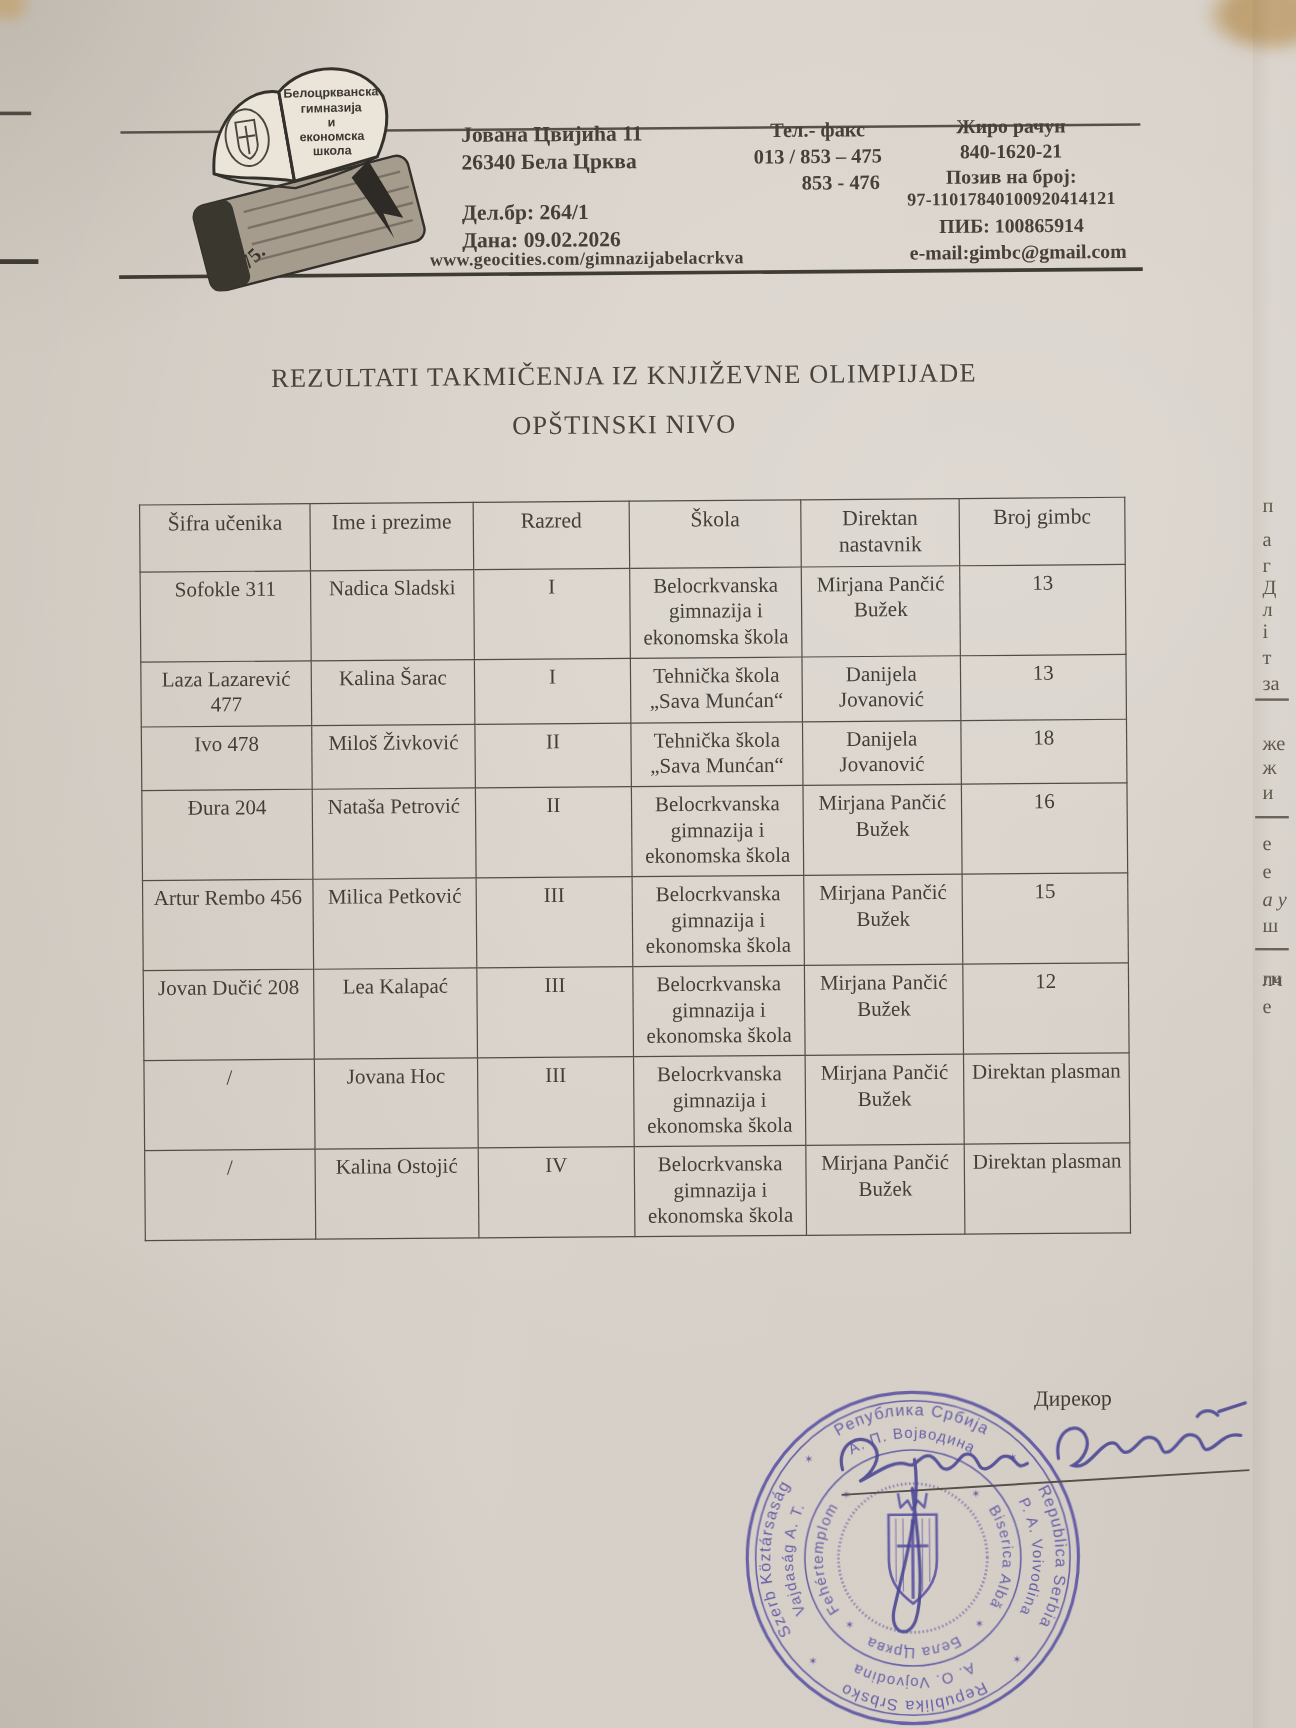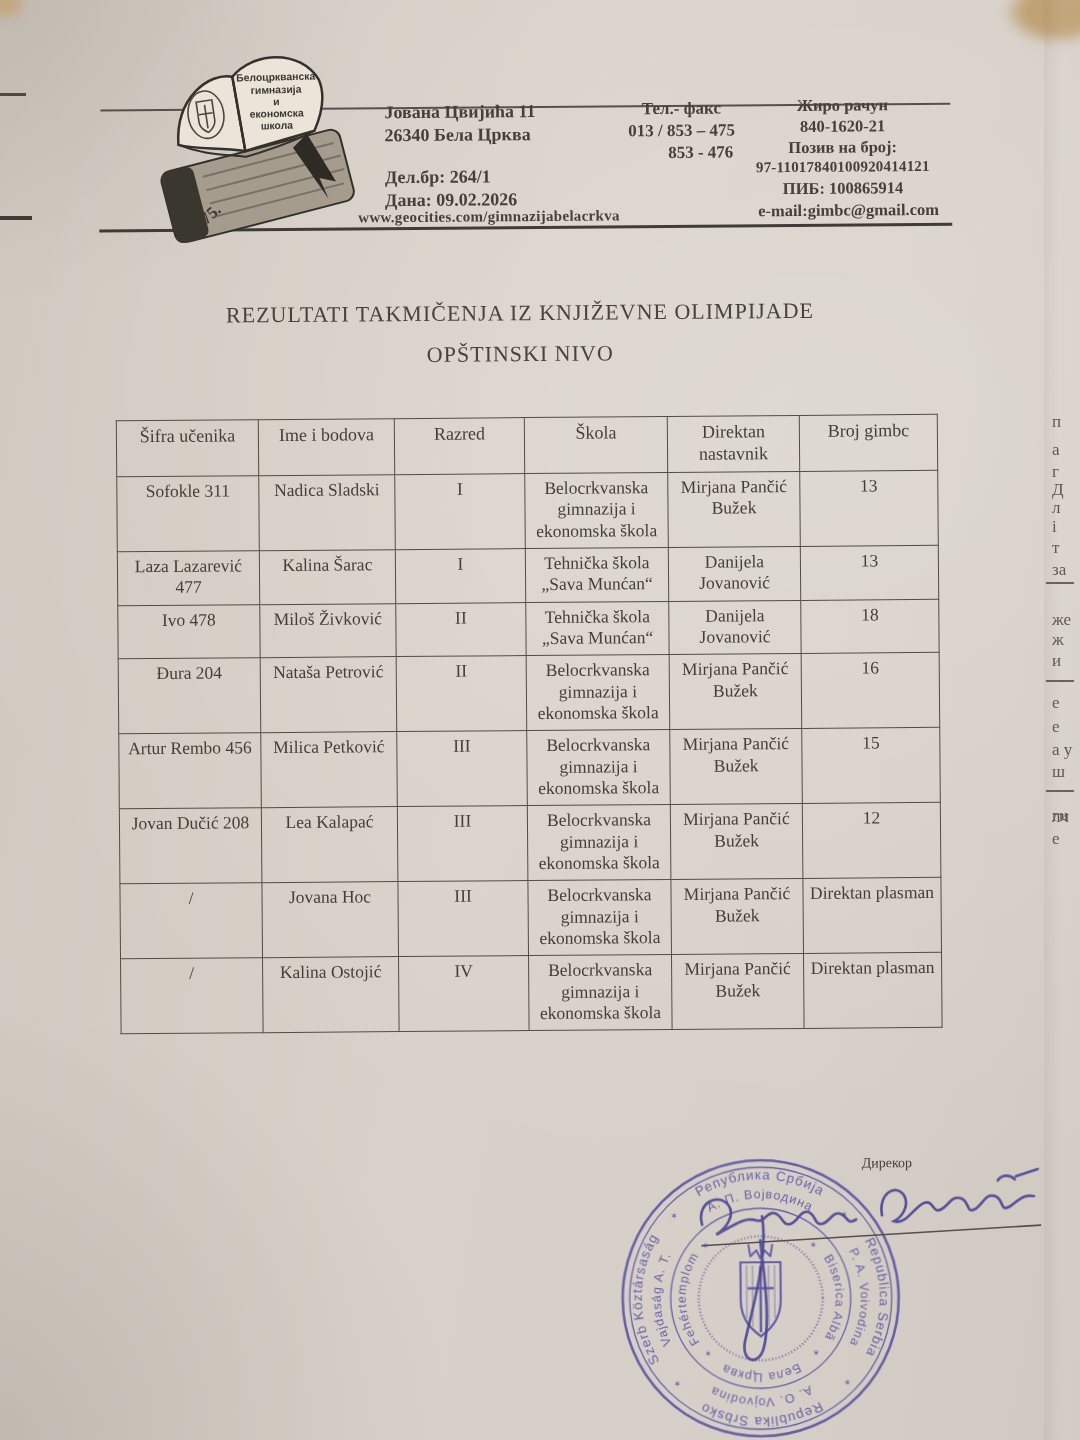--- a/index.html
+++ b/index.html
@@ -35,21 +35,21 @@
   .title1{top:300px;}
   .title2{top:341px;}
 
   
   table.results{position:absolute;left:118px;top:417px;width:821px;border-collapse:collapse;table-layout:fixed;}
   .results th,.results td{border:1.5px solid #514d45;font-family:"Liberation Serif",serif;font-size:17.5px;
     font-weight:normal;color:#433f38;text-align:center;vertical-align:top;padding:4px 5px 6px;line-height:1.22;}
   .results th{font-size:18px;padding-top:5px;}
 
   
-  .director-label{position:absolute;left:858px;top:1158px;font-size:14px;color:#403c36;}
+  .director-label{position:absolute;left:858px;top:1158px;font-size:18px;color:#403c36;}
   .sig-svg{position:absolute;left:640px;top:1158px;}
   .stamp-svg{position:absolute;left:606px;top:1150px;opacity:0.9;}
 
   
   .strip{position:absolute;left:1044px;top:0;width:36px;height:1440px;
     background:linear-gradient(90deg,rgba(110,95,78,0.07),rgba(255,255,255,0.06) 45%,rgba(255,255,255,0.05));}
   .frag{position:absolute;left:8px;font-size:17px;color:#5f584e;font-family:"Liberation Serif",serif;}
   .frag-line{position:absolute;left:2px;width:28px;height:2px;background:#6a635a;}
 </style>
 </head>
@@ -72,21 +72,21 @@
       <div class="frag" style="top: 538px;">т</div>
       <div class="frag" style="top: 560px;">за</div>
       <div class="frag-line" style="top: 582px;"></div>
       <div class="frag" style="top: 588px; margin-left: 44px;">ор</div>
       <div class="frag" style="top: 610px;">же</div>
       <div class="frag" style="top: 630px;">ж</div>
       <div class="frag" style="top: 651px;">и</div>
       <div class="frag-line" style="top: 680px;"></div>
       <div class="frag" style="top: 693px;">е</div>
       <div class="frag" style="top: 717px;">е</div>
-      <div class="frag" style="top: 740px;">а у</div>
+      <div class="frag" style="top: 740px; font-style: italic;">а у</div>
       <div class="frag" style="top: 762px;">ш</div>
       <div class="frag-line" style="top: 790px;"></div>
       <div class="frag" style="top: 806px;">ги</div>
       <div class="frag" style="top: 829px;">е</div>
       <div class="frag" style="top: 807px;">лч</div>
     </div>
 
   <div class="doc">
 
     <div>
@@ -168,21 +168,21 @@
         <col style="width:142px">
           <col style="width:136px">
           <col style="width:130px">
         <col style="width:143px">
           <col style="width:132px">
           <col style="width:138px">
       </colgroup>
       <thead>
         <tr>
             <th>Šifra učenika</th>
-            <th>Ime i bodova</th>
+            <th>Ime i prezime</th>
             <th>Razred</th>
             <th>Škola</th>
             <th>Direktan nastavnik</th>
             <th>Broj gimbc</th>
           </tr>
       </thead>
       <tbody>
           <tr>
             <td>Sofokle 311</td>
             <td>Nadica Sladski</td>

